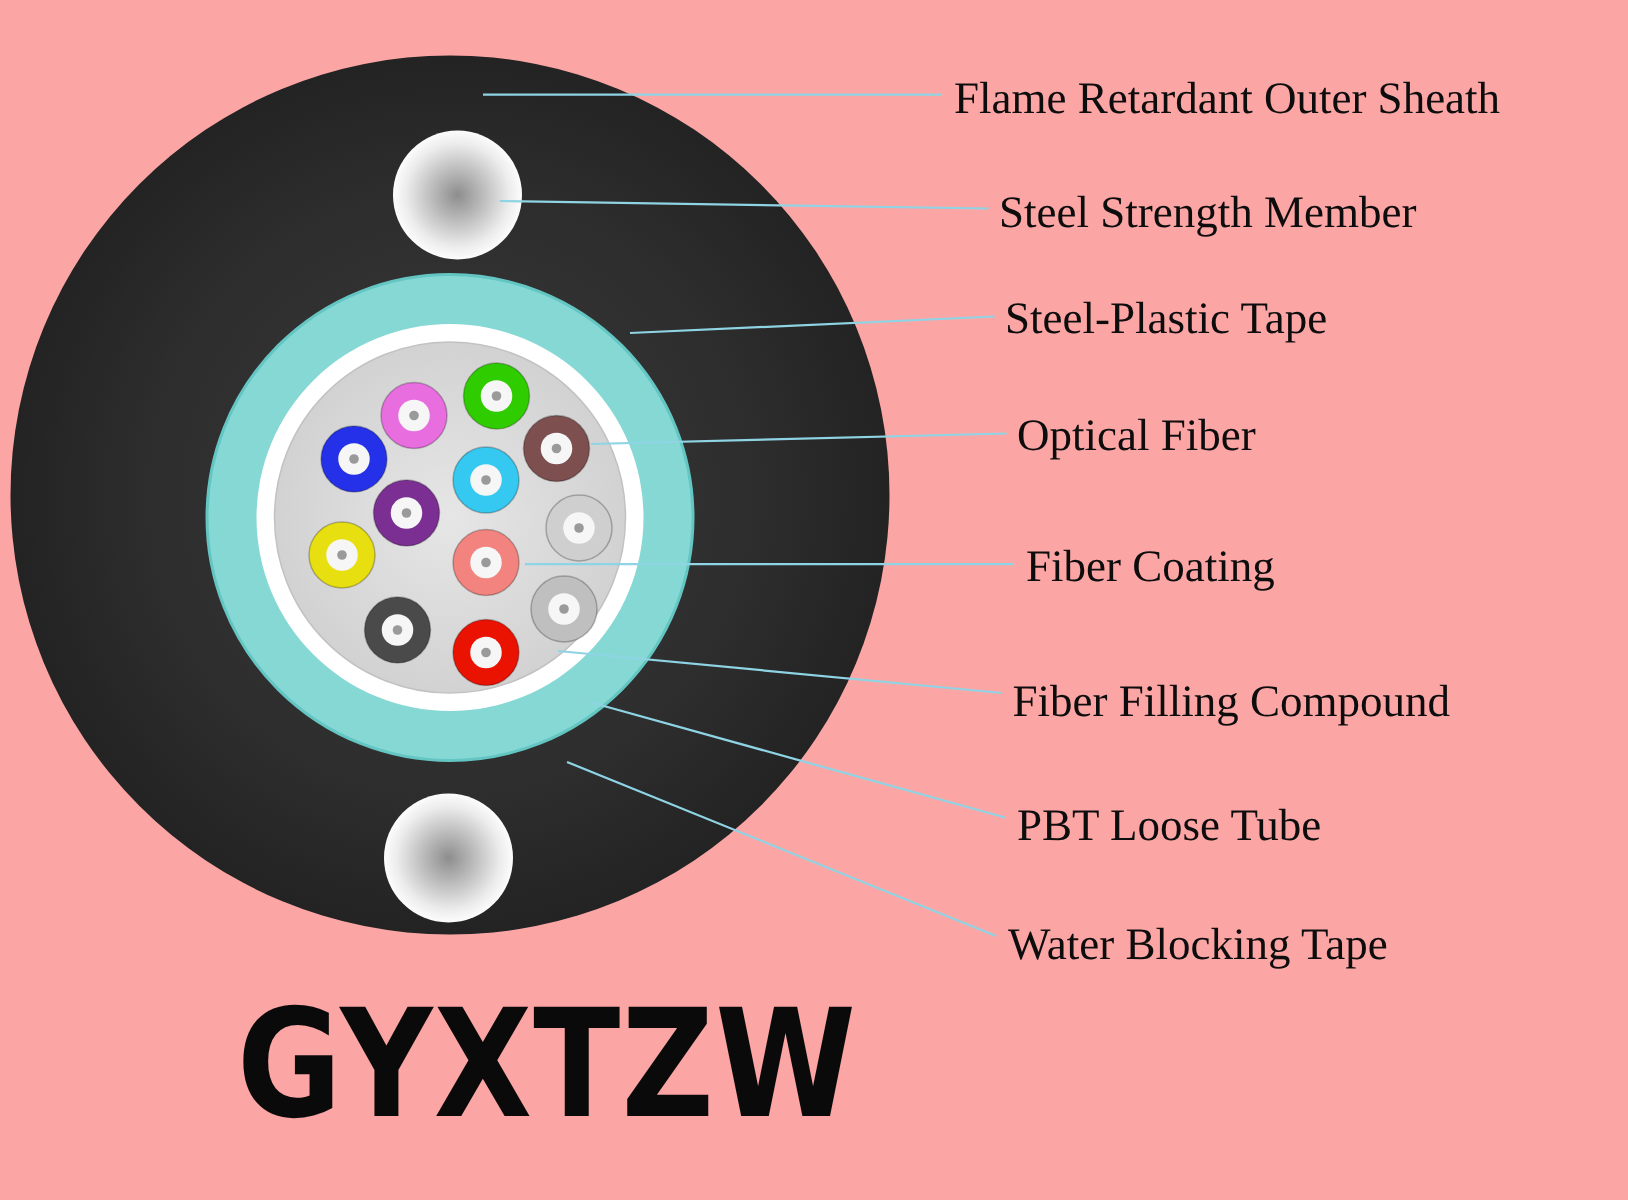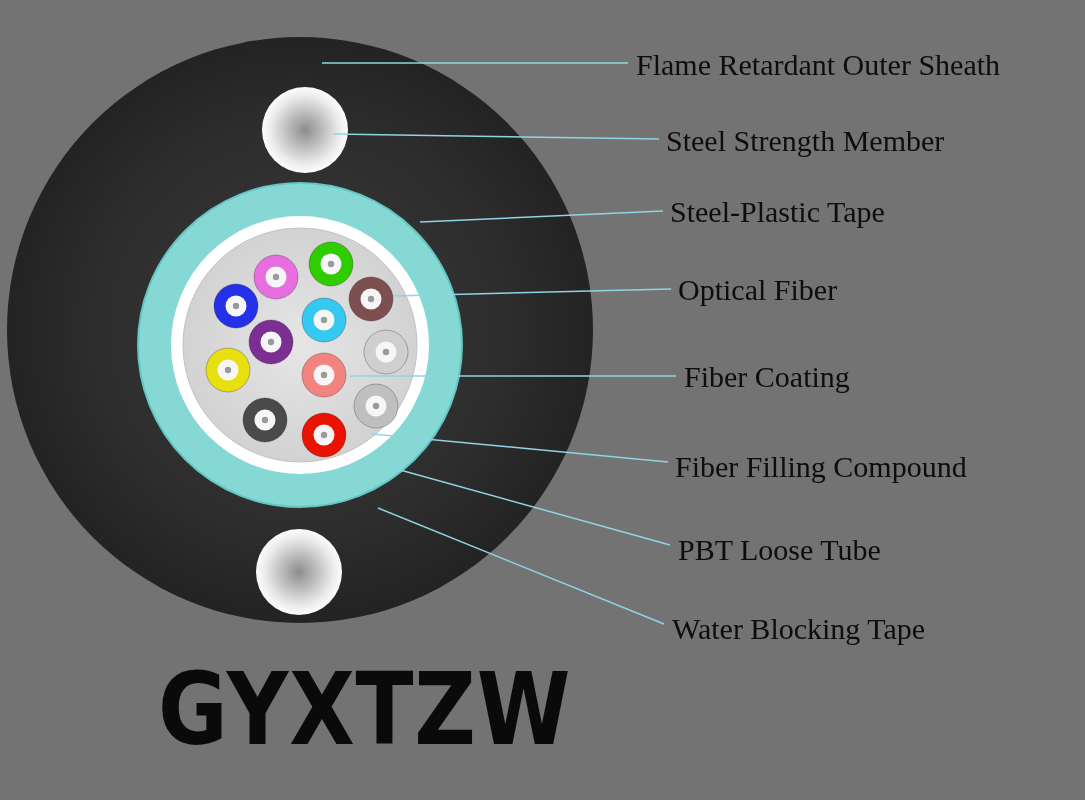--- a/index.html
+++ b/index.html
@@ -8,21 +8,21 @@
     background: #ffffff;
     width: 1085px;
     height: 800px;
     overflow: hidden;
     font-family: "Liberation Serif", serif;
   }
   .stage {
     position: relative;
     width: 1085px;
     height: 800px;
-    background: #737373;
+    background: #fca5a5;
   }
   svg.diagram {
     position: absolute;
     left: 0;
     top: 0;
     width: 1085px;
     height: 800px;
   }
   .product-title {
     position: absolute;

